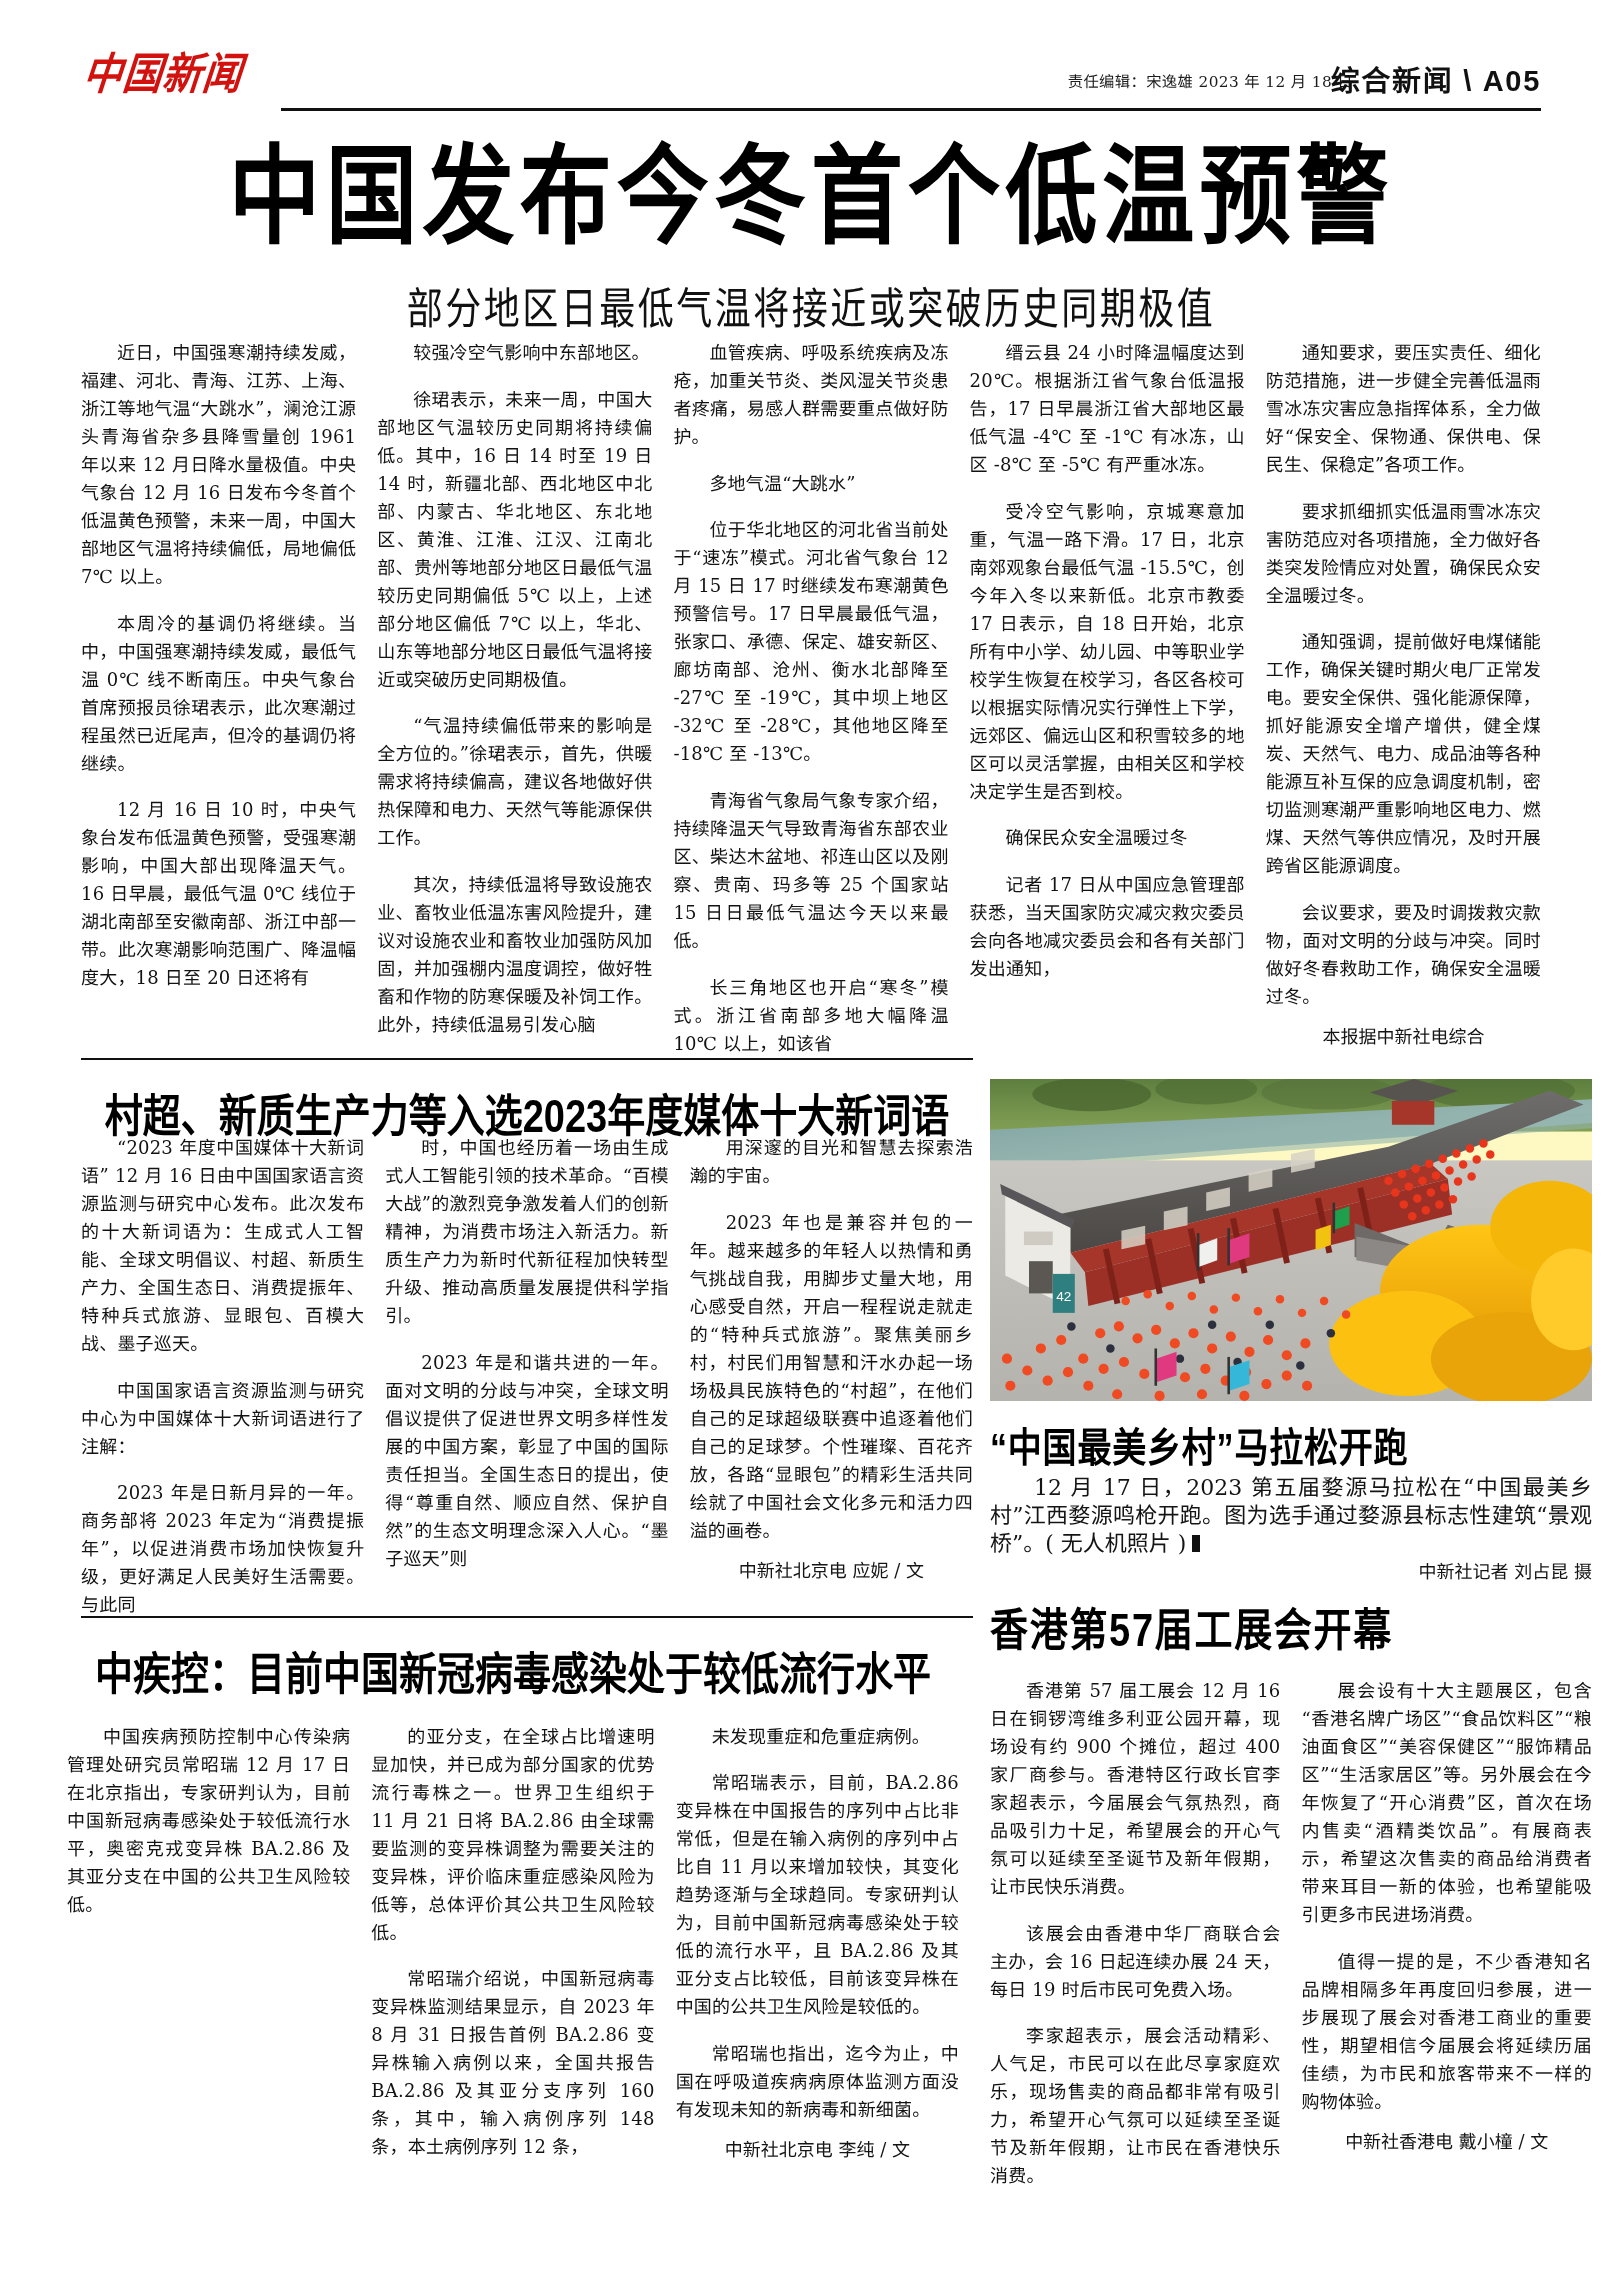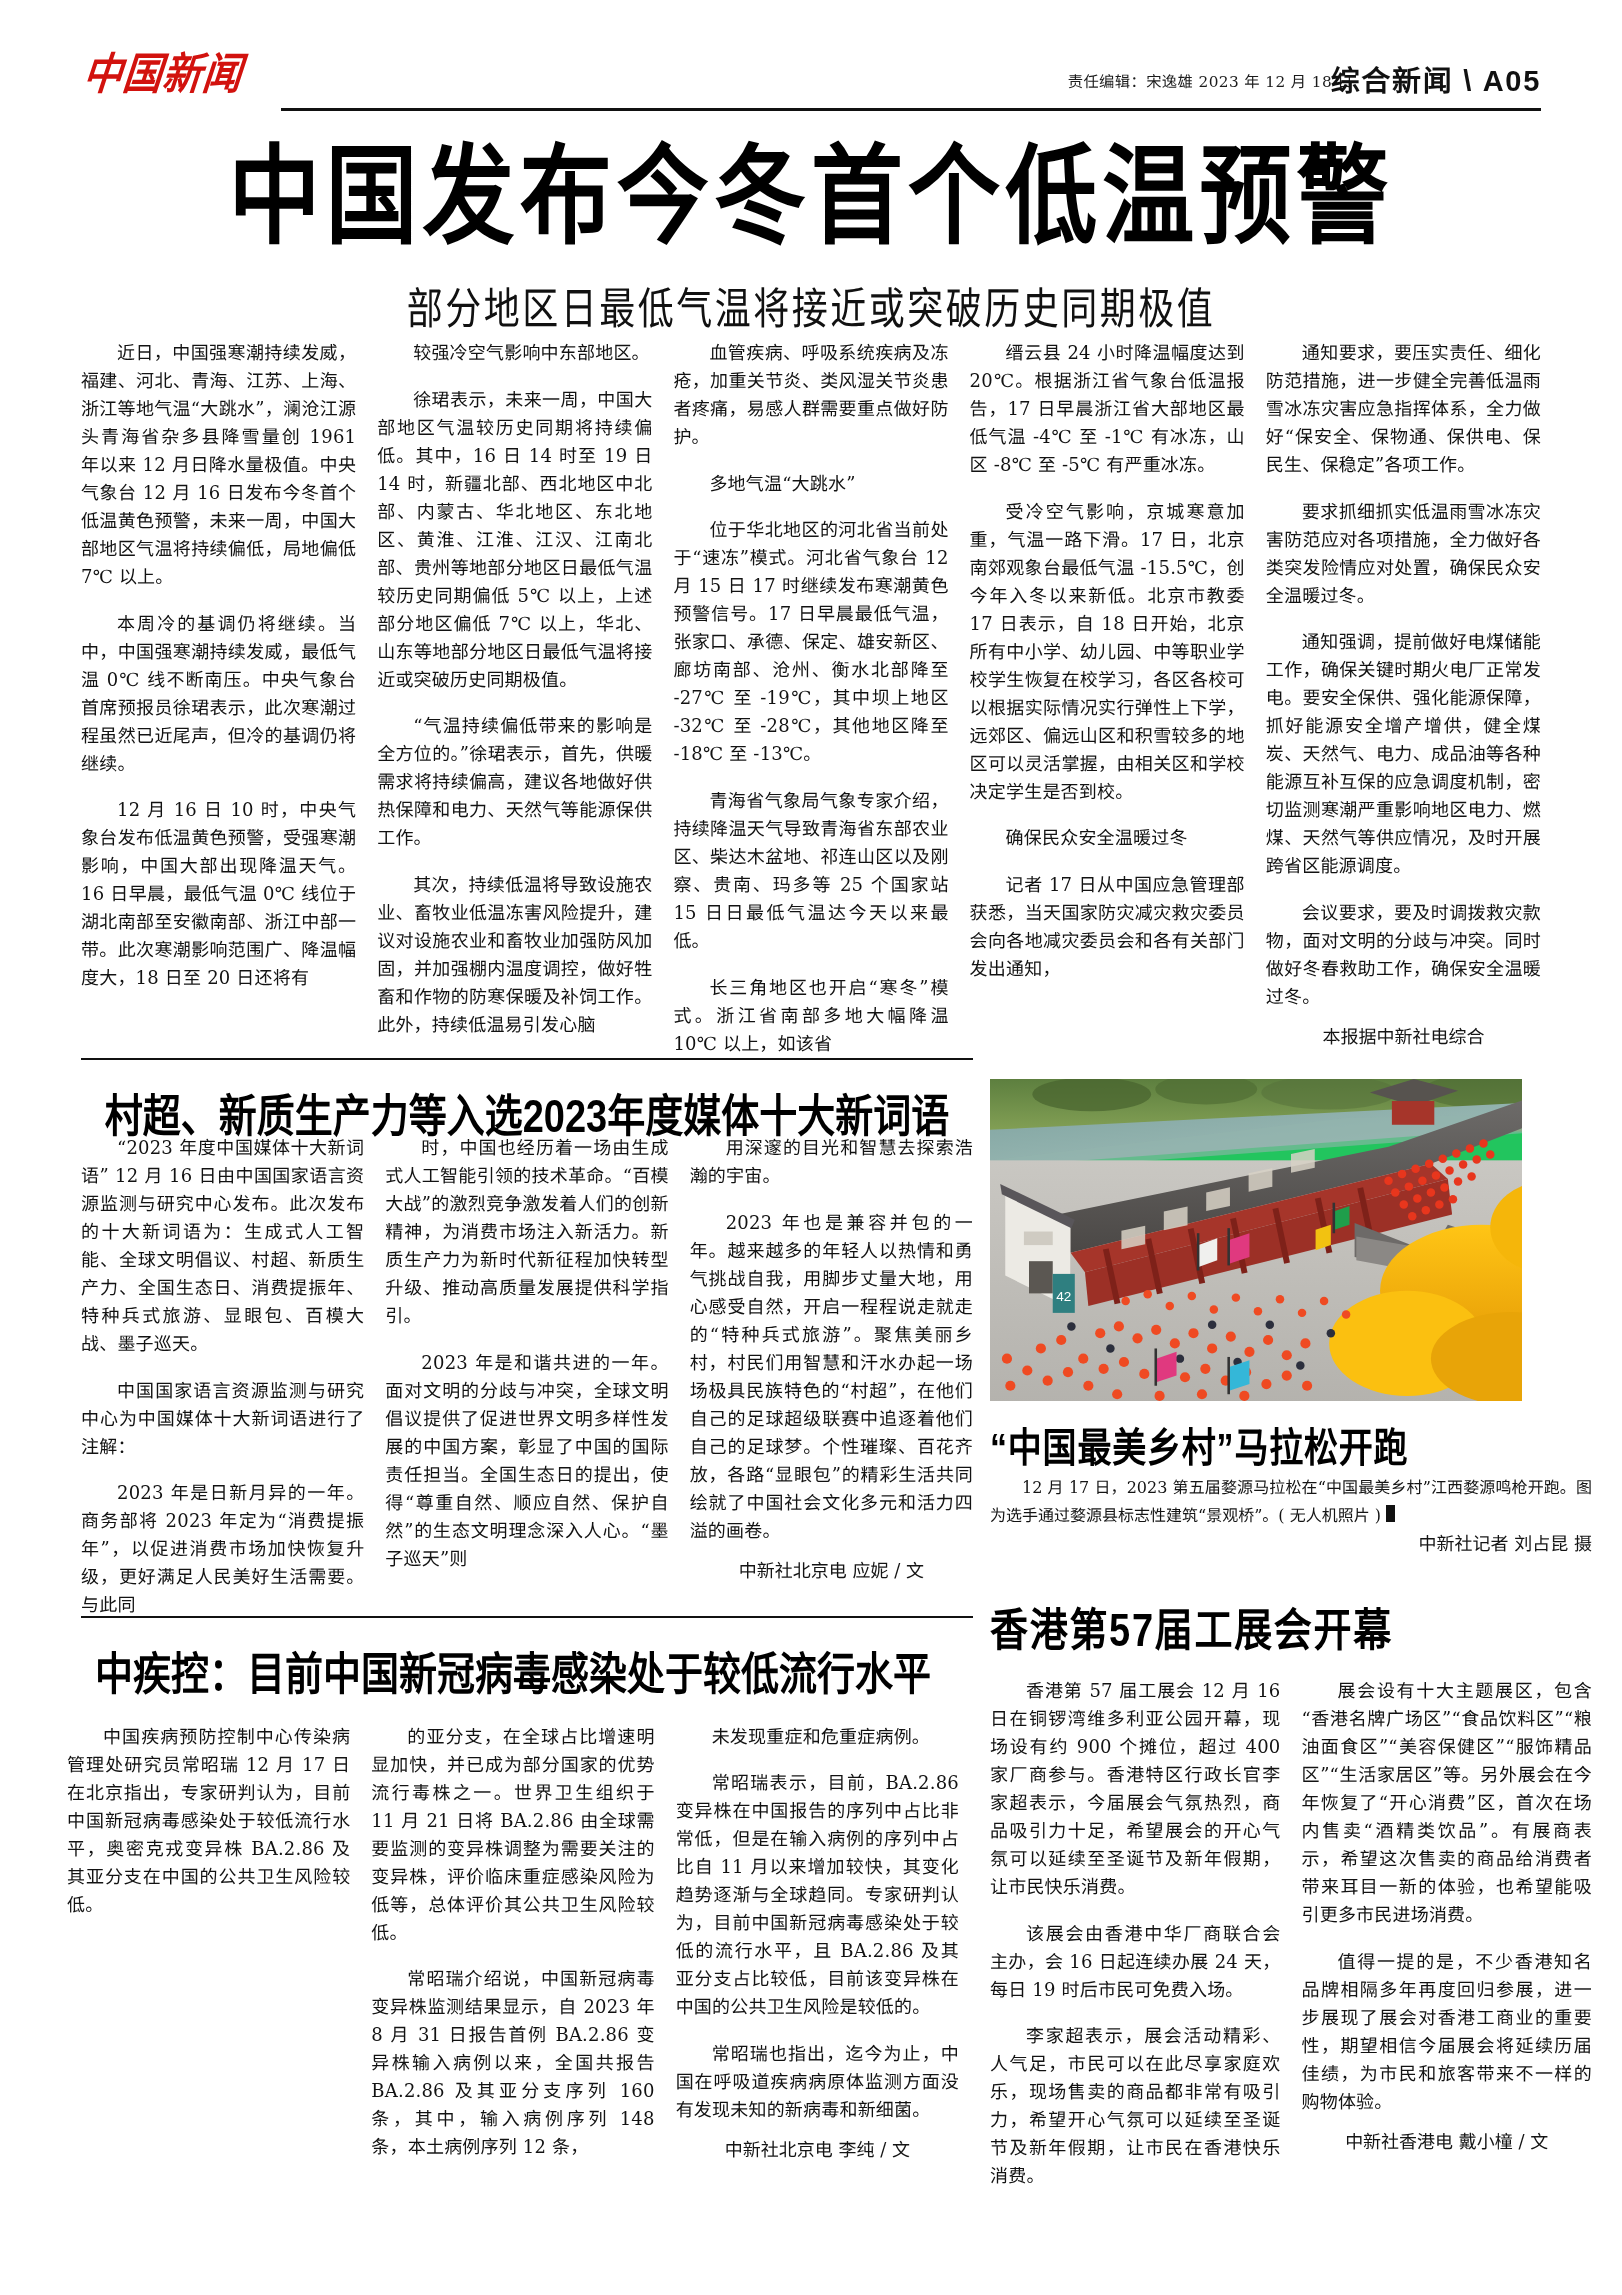--- a/index.html
+++ b/index.html
@@ -156,27 +156,27 @@
 
   .sec-words-body{ }
 
   
   .photo-block{
     position:absolute;
     left:990px; top:1079px; width:602px;
   }
   .photo-frame{
     position:relative;
-    width:532px; height:322px;
+    width:602px; height:322px;
     overflow:hidden;
-    background:#22c55e;
+    background:#fef9c3;
   }
   .photo-cap{
     margin-top:10.2px;
-    font-size:16px;
+    font-size:22px;
     line-height:28px;
     text-align:justify;
     text-justify:inter-ideograph;
     text-indent:2em;
   }
   .photo-credit{
     text-align:right;
     font-size:18px;
     line-height:28px;
   }

